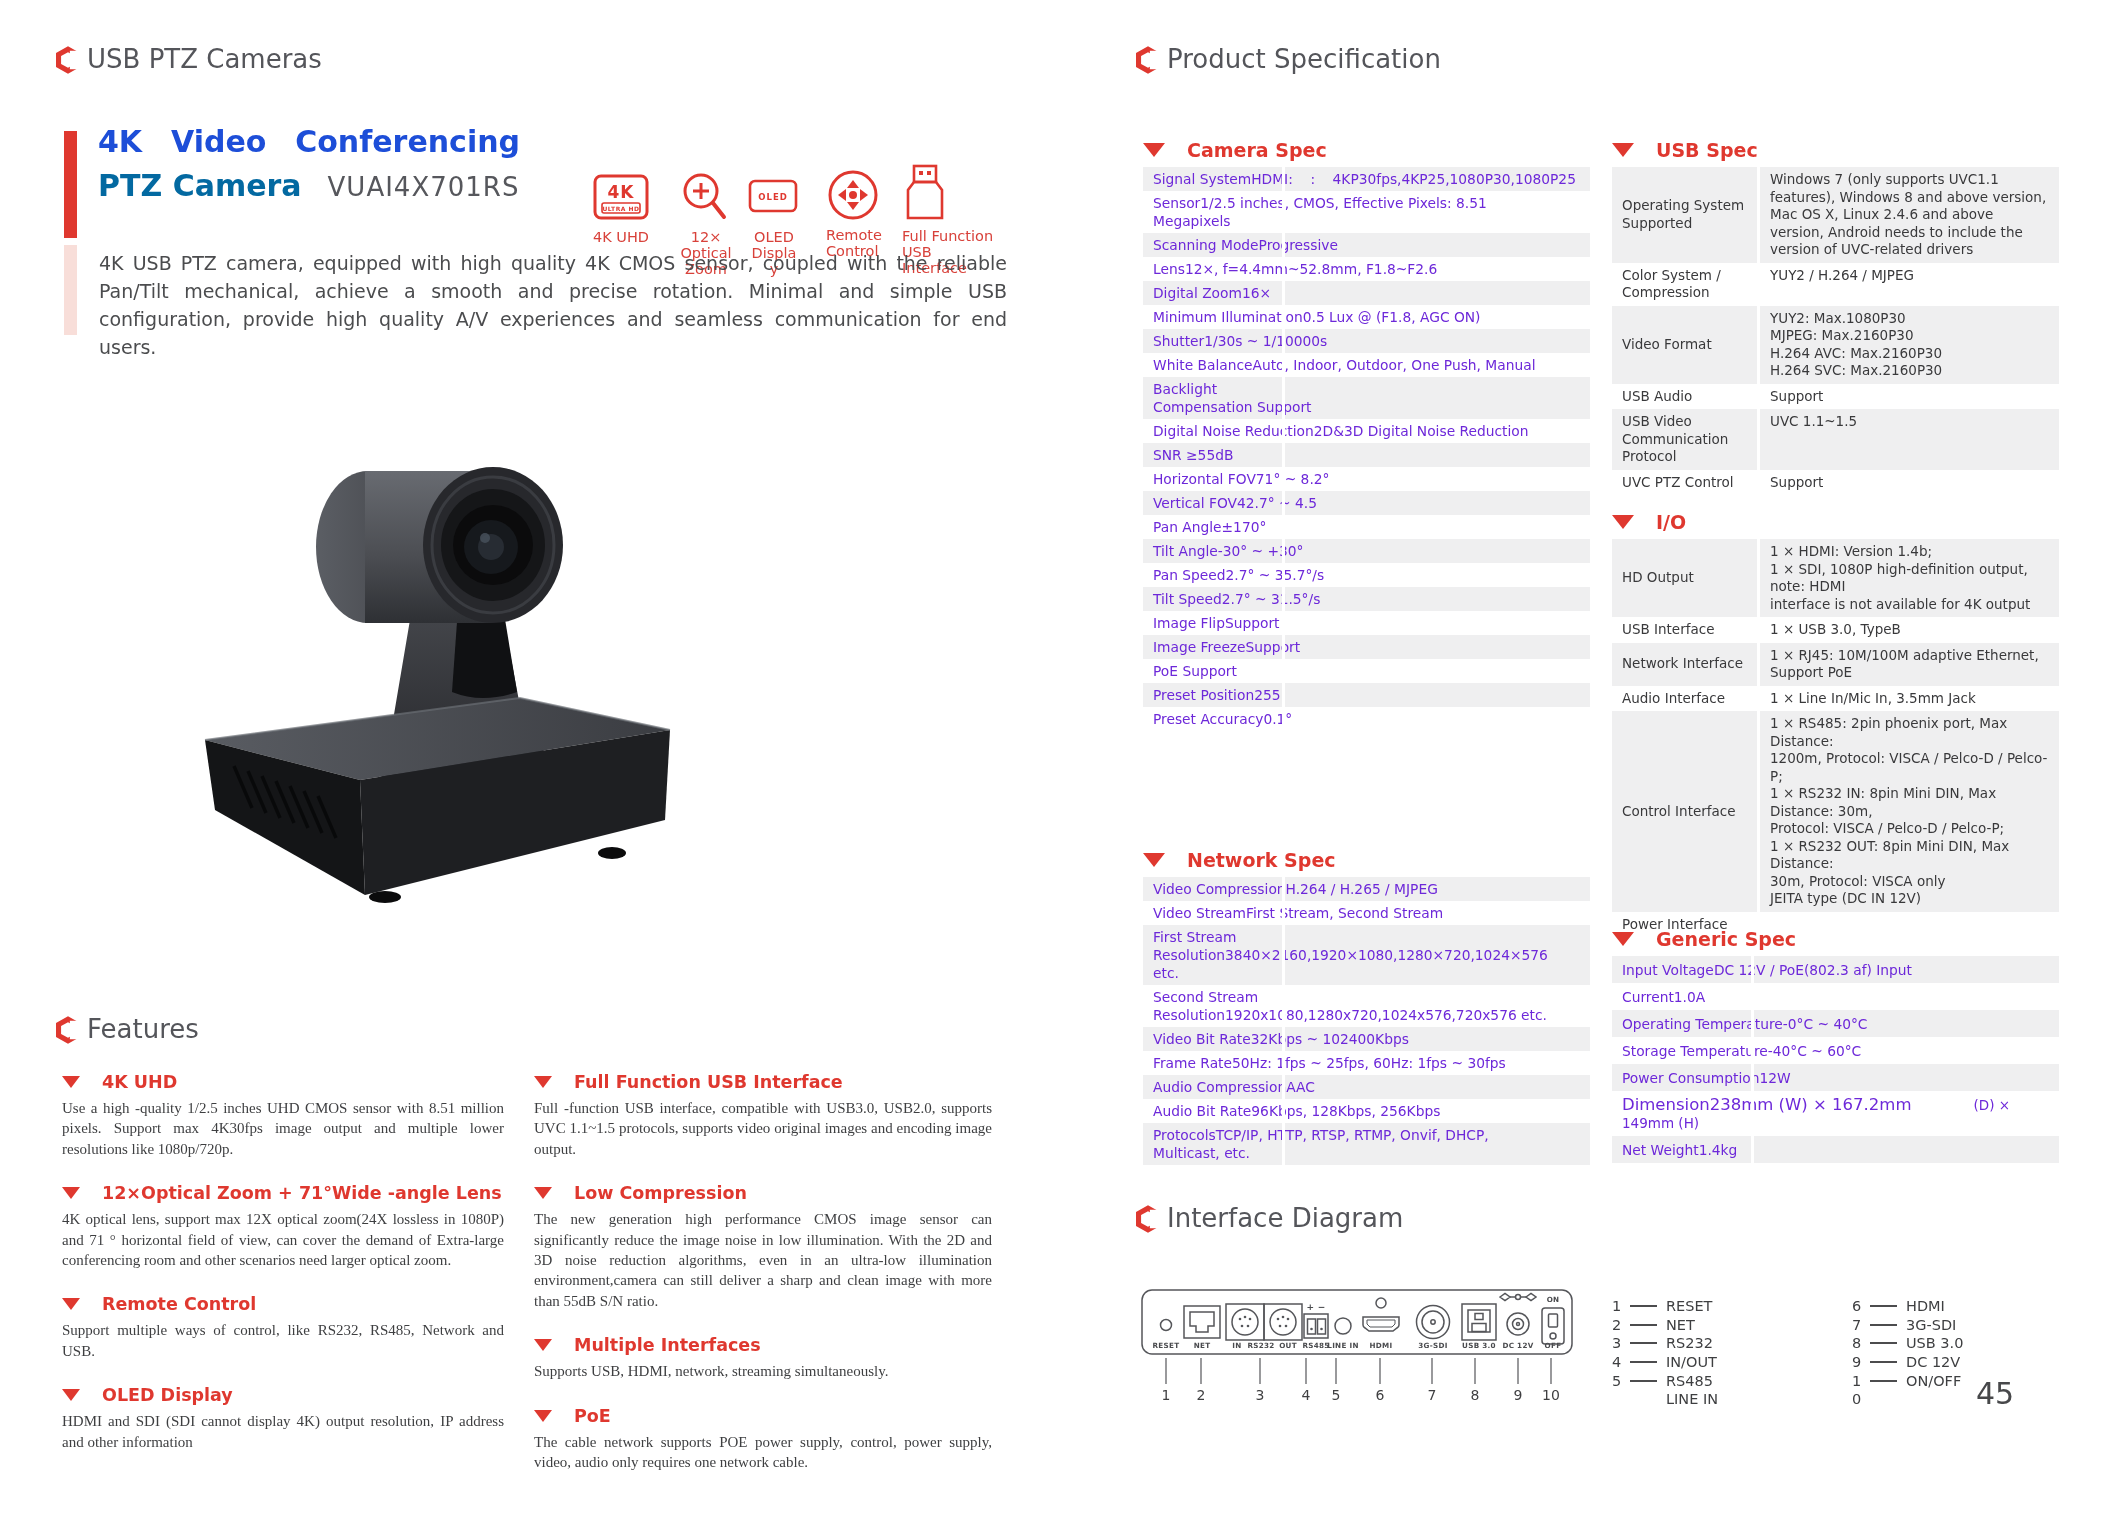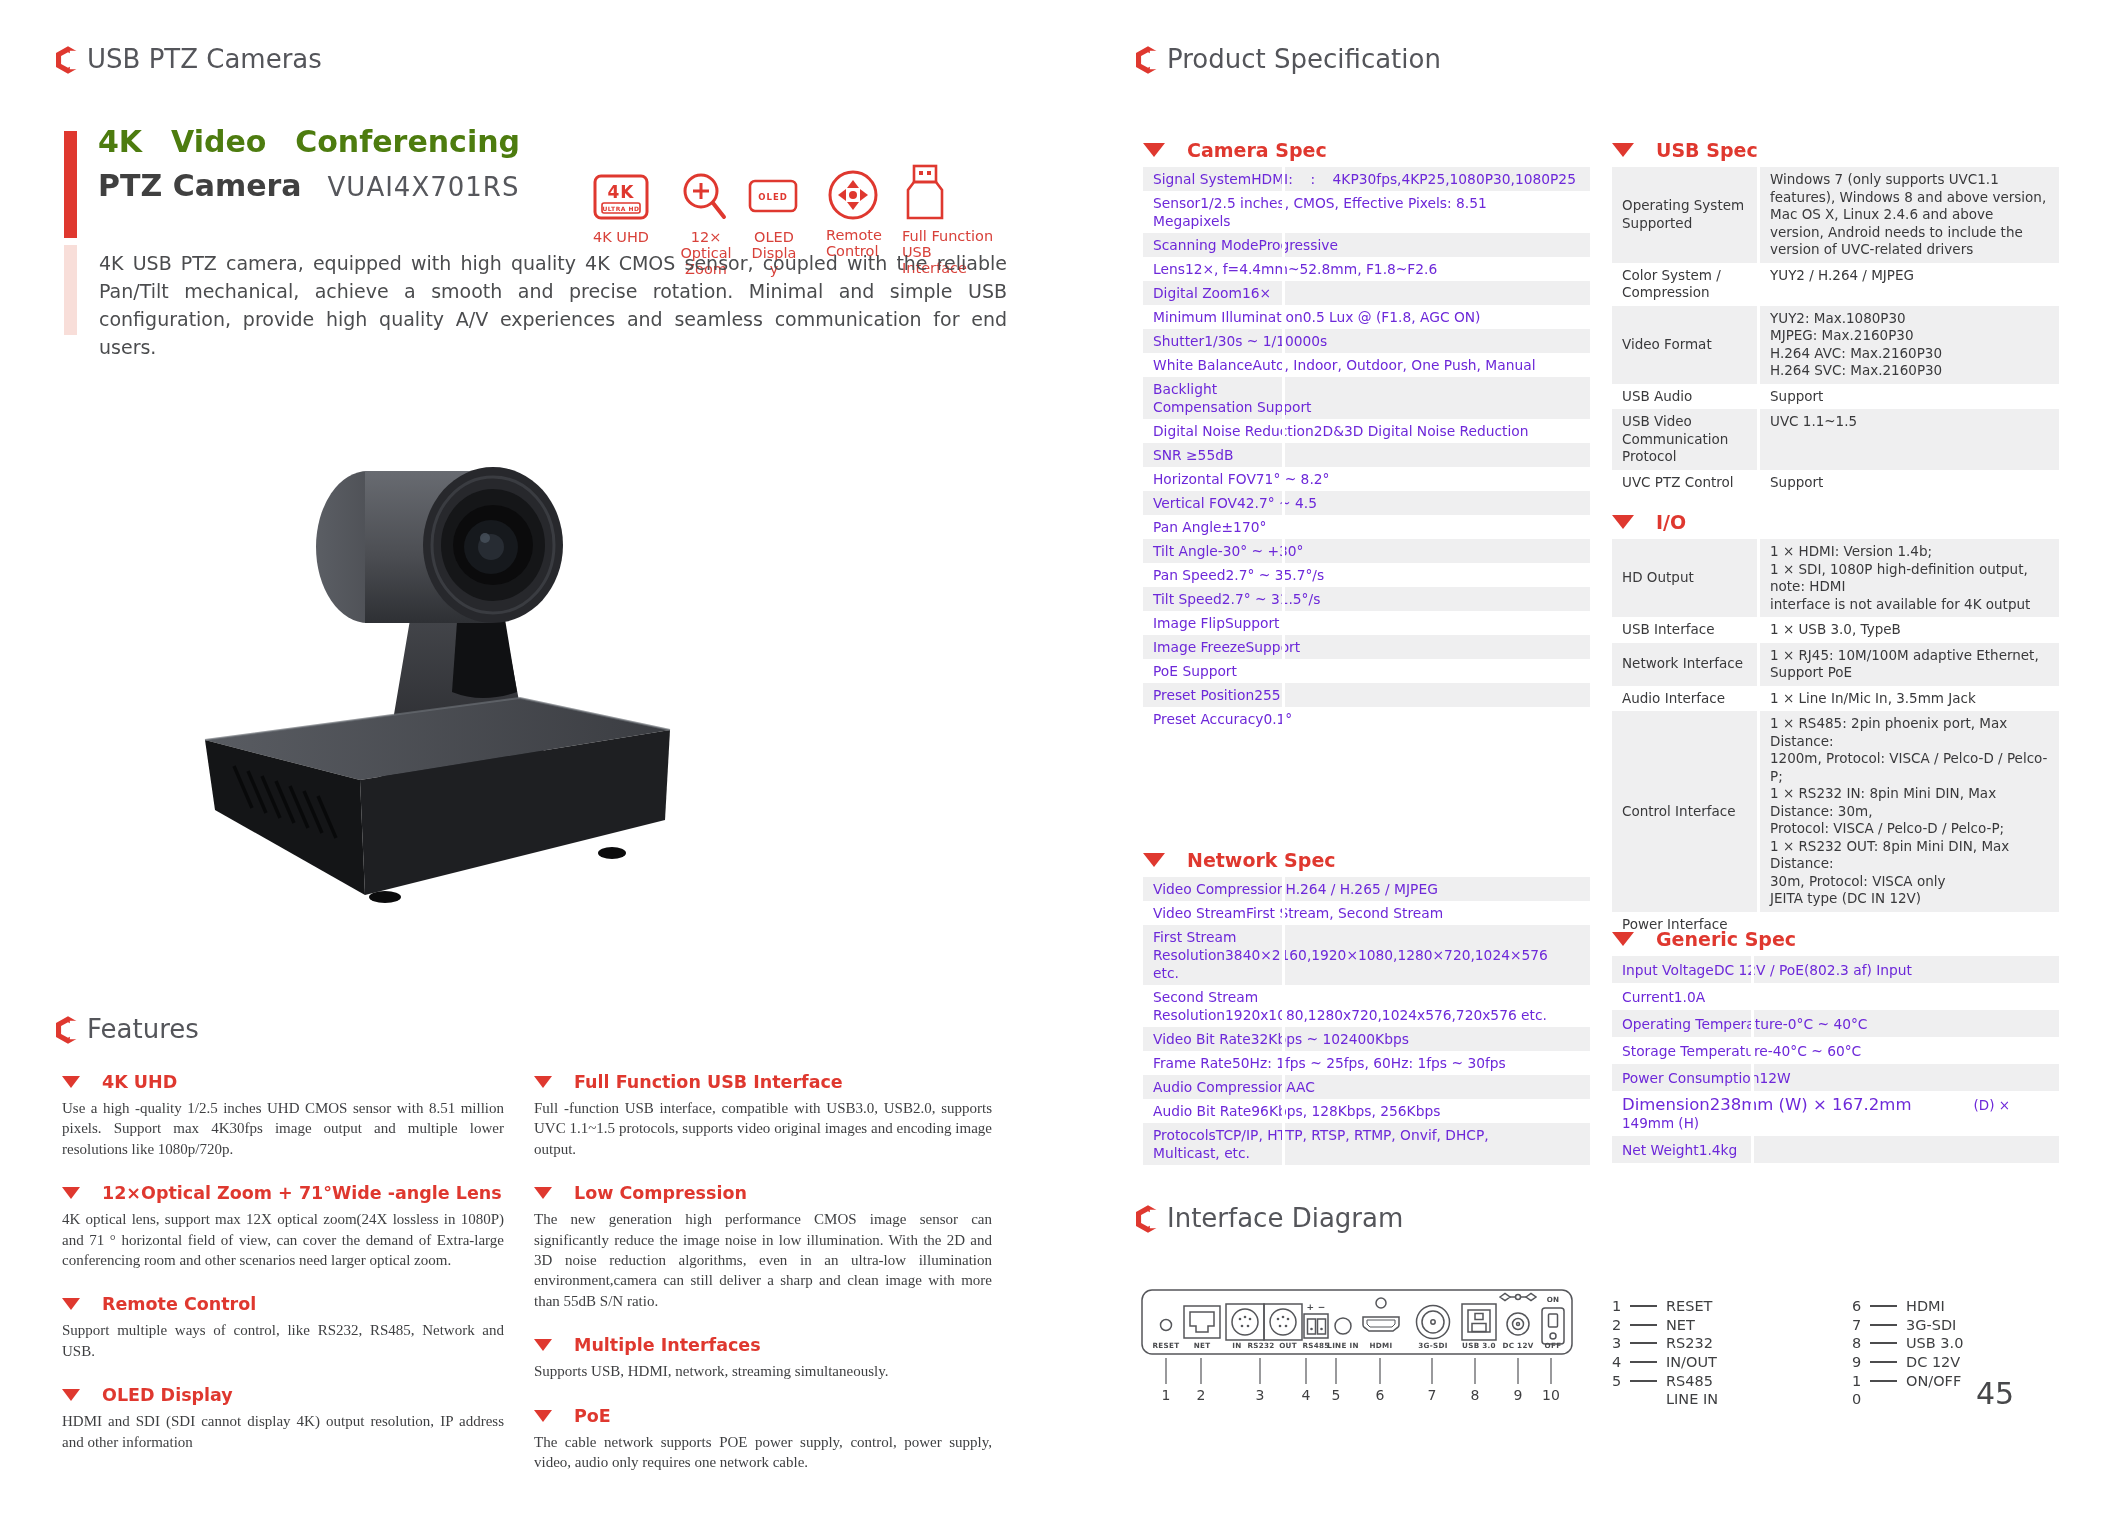--- a/index.html
+++ b/index.html
@@ -11,23 +11,23 @@
   .major .ttl{font-size:26px;color:#54555a;line-height:1.05;}
   
   .sub-h{display:flex;align-items:center;gap:22px;color:#df382f;font-weight:bold;}
   .tri{width:0;height:0;border-left:11px solid transparent;border-right:11px solid transparent;border-top:14px solid #df382f;}
   .spec-h{font-size:19px;}
   .feat-h{font-size:17.5px;}
   .feat-h .tri{border-left:9px solid transparent;border-right:9px solid transparent;border-top:12px solid #df382f;}
   
   .redbar{background:#df382f;}
   .pinkbar{background:#f8ded9;}
-  .tl1{font-size:30px;font-weight:bold;color:#4d7c0f;width:422px;text-align:justify;text-align-last:justify;}
+  .tl1{font-size:30px;font-weight:bold;color:#1d4ed8;width:422px;text-align:justify;text-align-last:justify;}
   .tl2{display:flex;align-items:baseline;gap:26px;margin-top:9px;}
-  .tl2 .t2{font-size:30px;font-weight:bold;color:#404040;}
+  .tl2 .t2{font-size:30px;font-weight:bold;color:#0369a1;}
   .model{font-size:26px;color:#56575c;letter-spacing:1px;}
   .desc{font-size:19px;line-height:1.47;color:#4b4c4e;text-align:justify;}
   
   .badge{position:absolute;color:#d8413a;font-size:14.5px;line-height:1.12;}
   .badge .bicon{height:54px;display:flex;align-items:center;}
   .badge .blabel{margin-top:5px;}
   .center{text-align:center;}
   .brkall{word-break:break-all;}
   
   .featcol .feat{margin-bottom:24px;}

